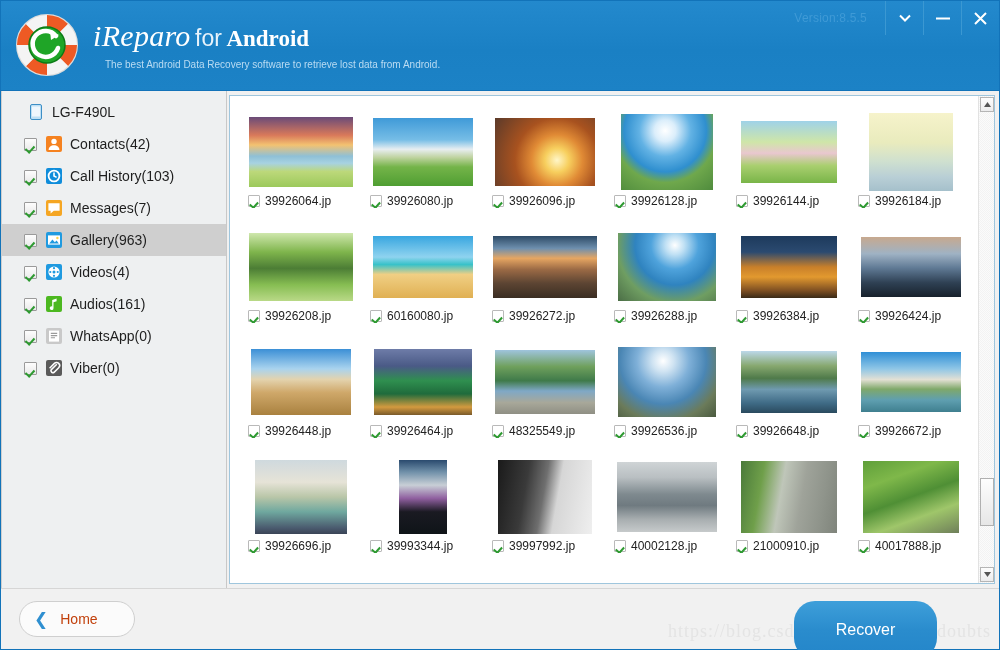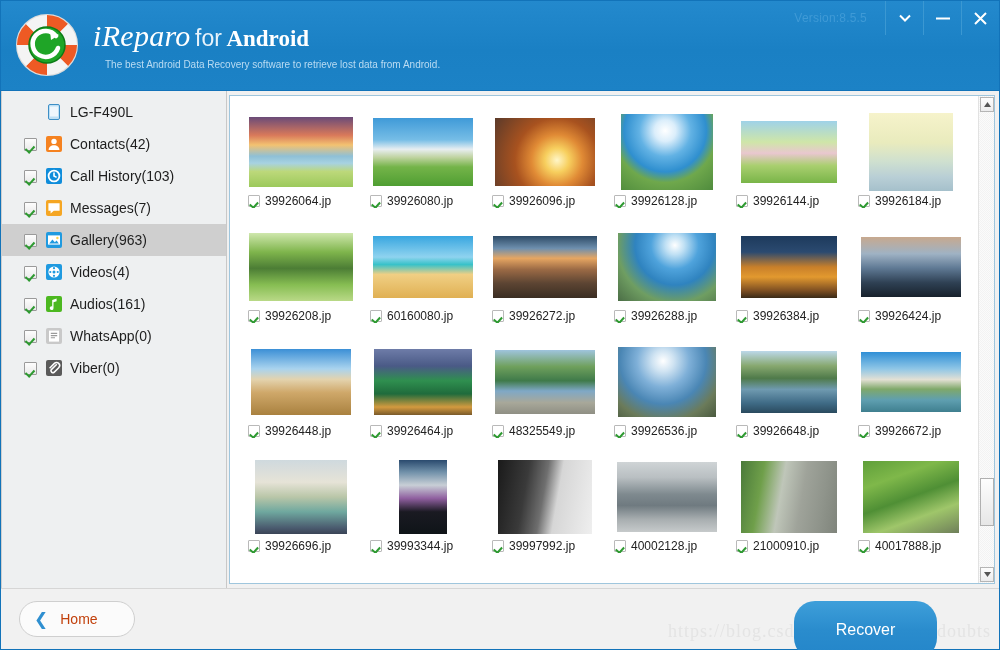--- a/index.html
+++ b/index.html
@@ -99,21 +99,21 @@
   }
   .side-row {
     height: 32px;
     display: flex; align-items: center;
     padding-left: 22px;
     font-size: 14px;
     color: #1e1e1e;
     cursor: pointer;
     position: relative;
   }
-  .side-row.device { padding-left: 44px; cursor: default; }
+  .side-row.device { padding-left: 26px; cursor: default; }
   .side-row.selected { background: #cfcfcf; }
   .cb {
     width: 13px; height: 13px;
     border: 1px solid #9a9a9a;
     background: linear-gradient(180deg,#fdfdfd,#eaeaea);
     margin-right: 9px;
     flex: none;
     position: relative;
     border-radius: 1px;
   }

